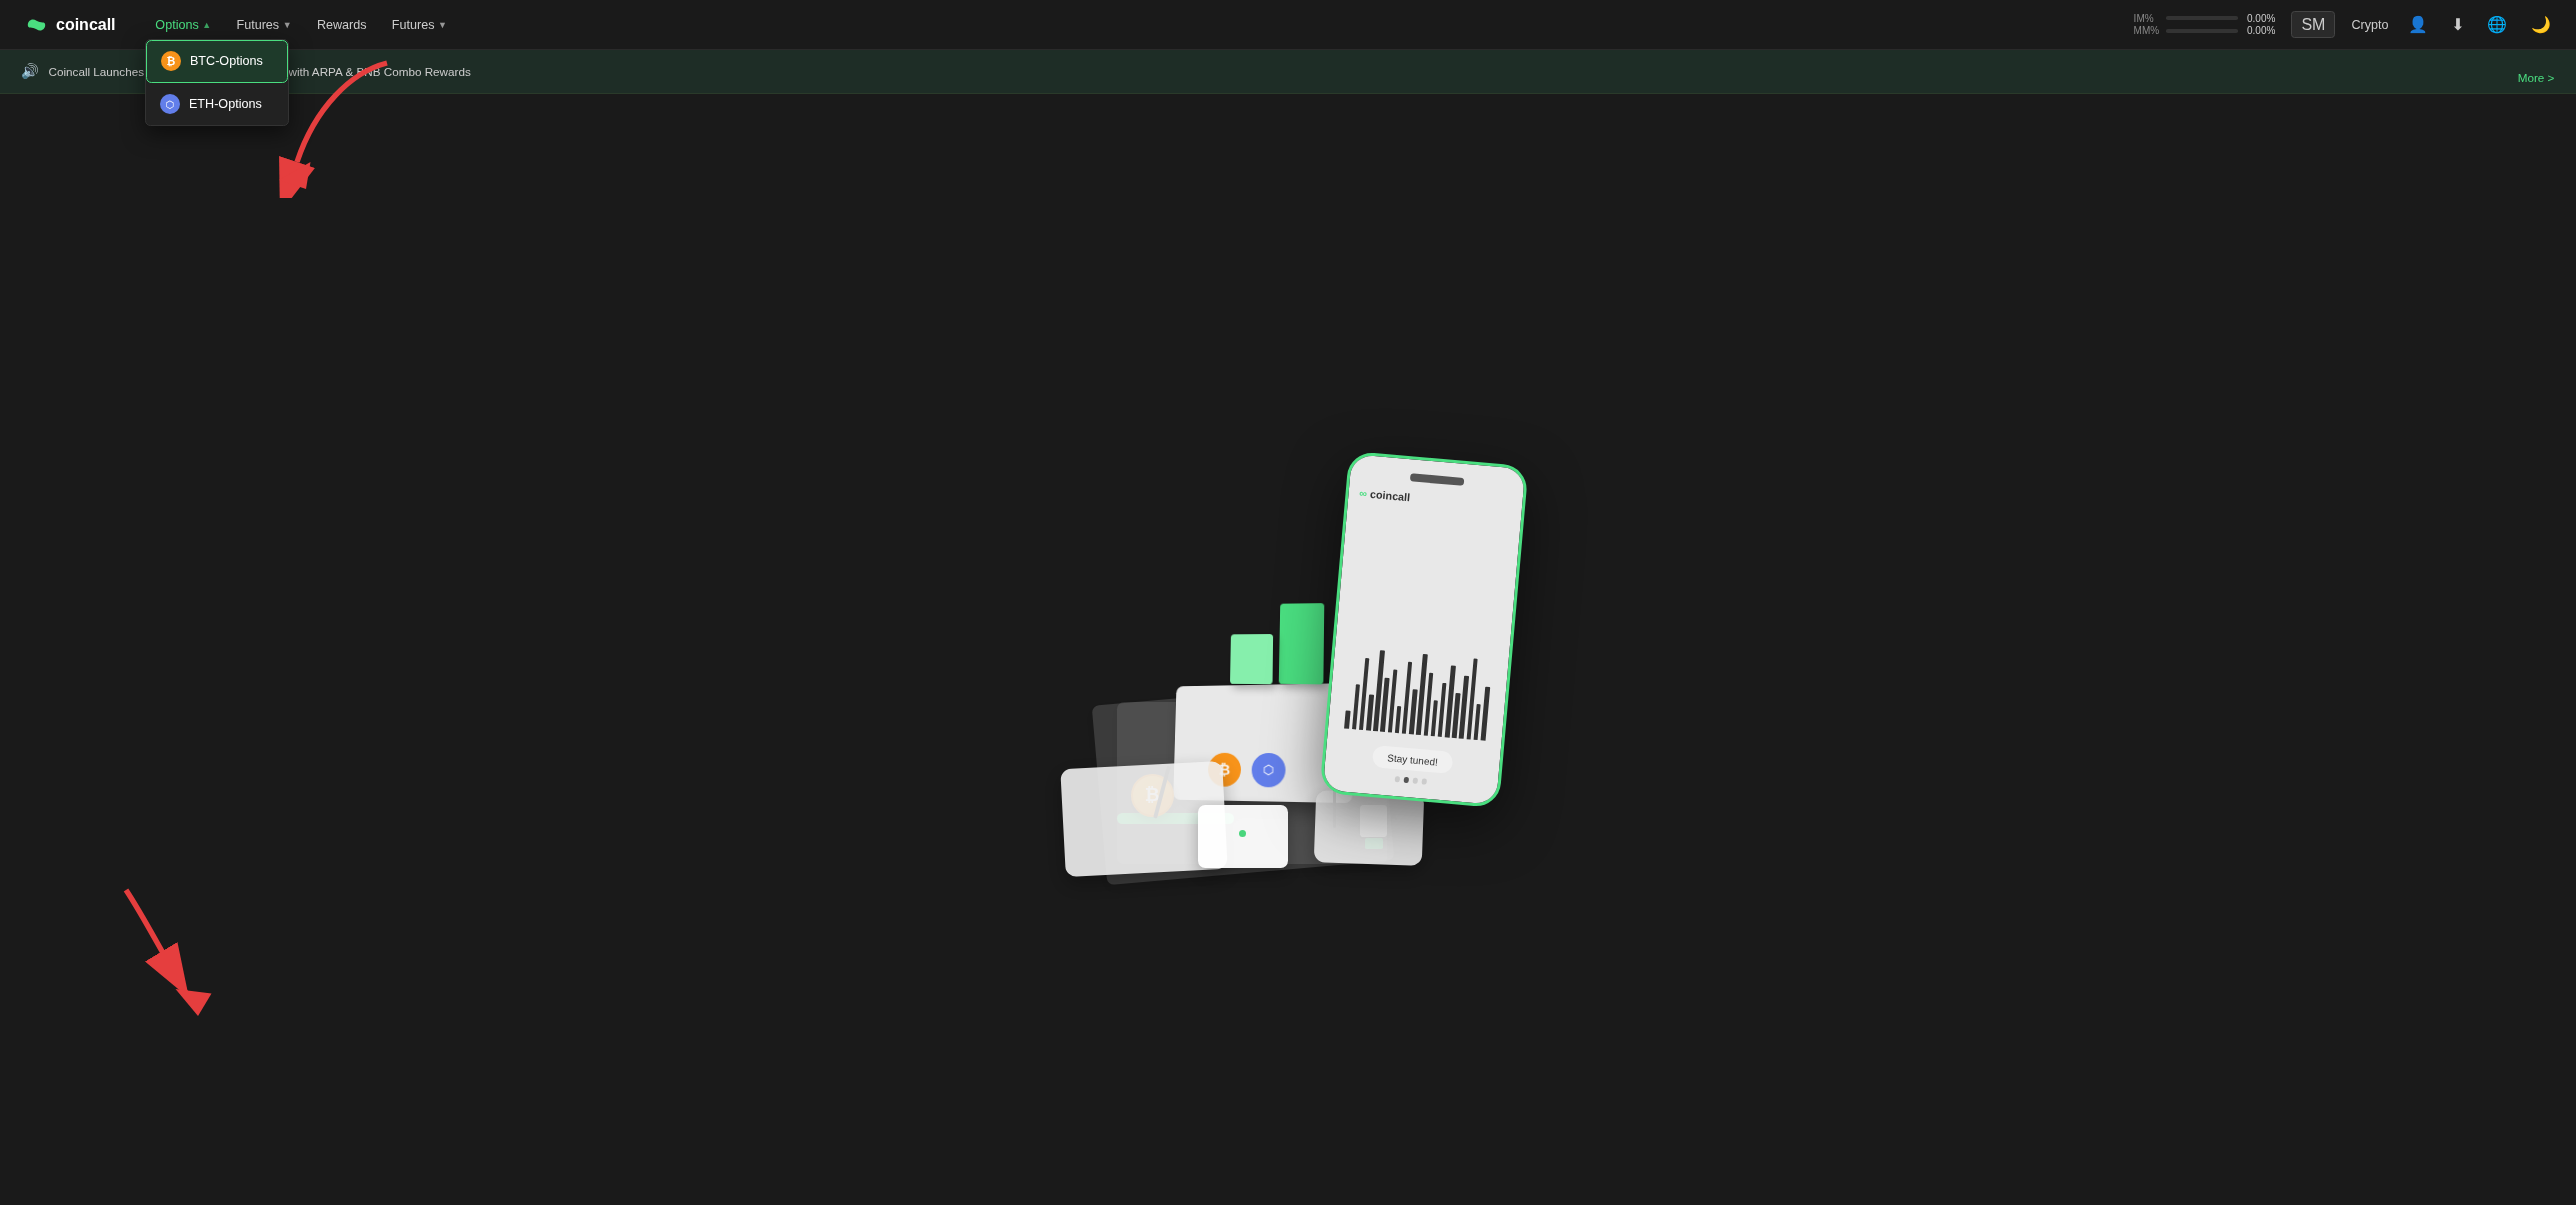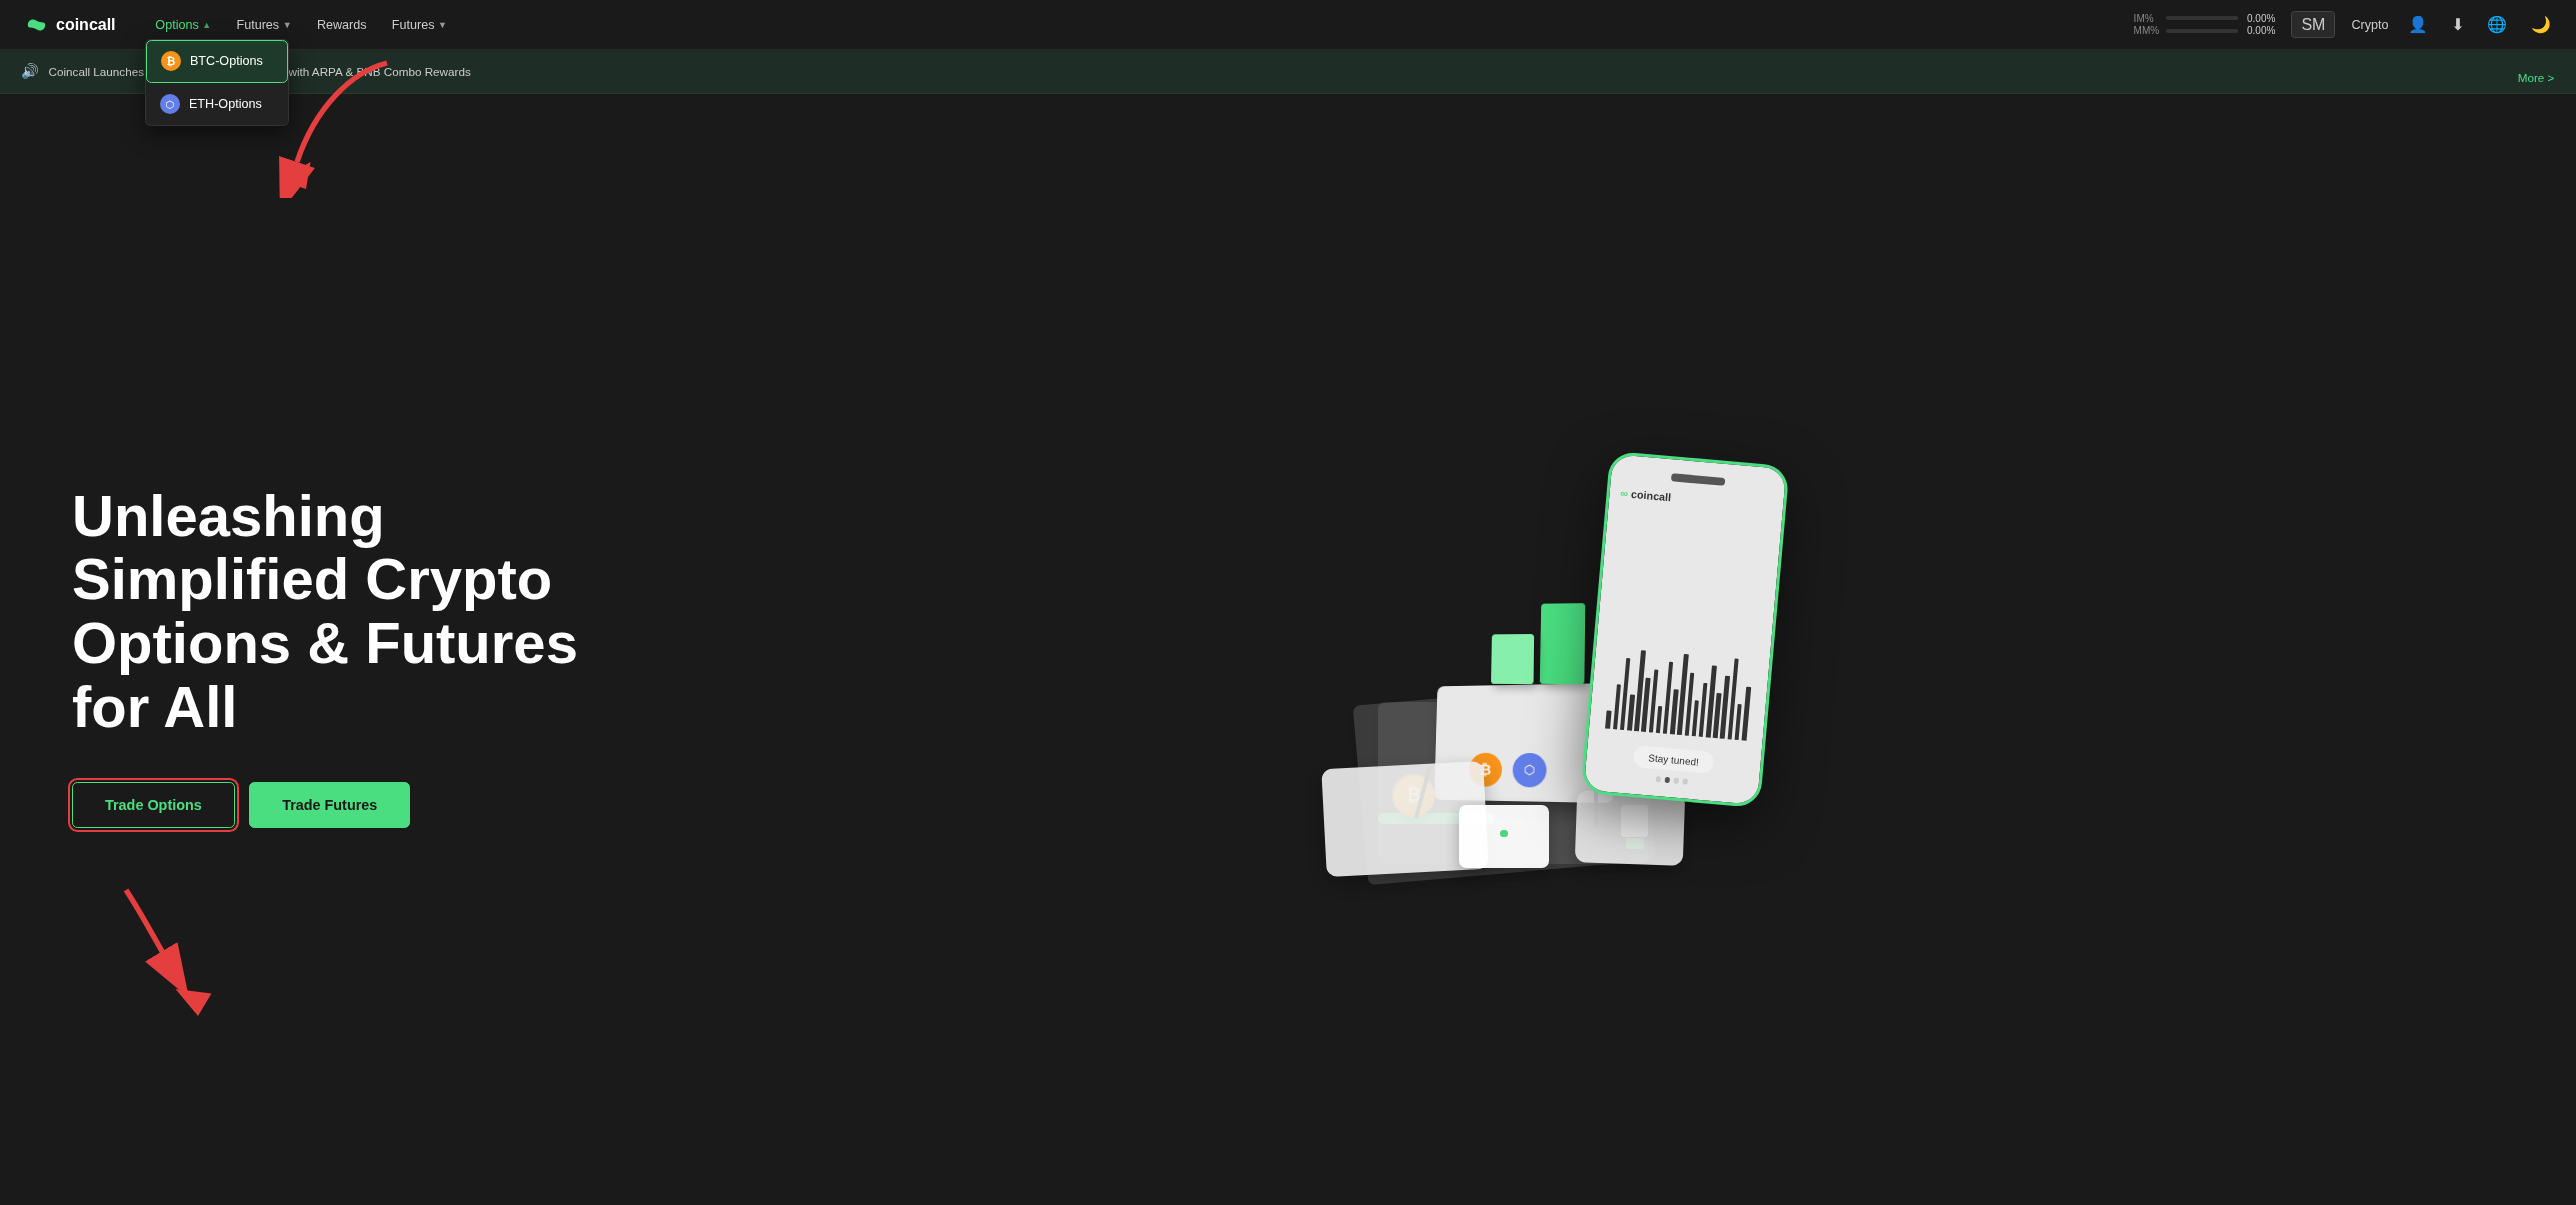--- a/index.html
+++ b/index.html
@@ -420,33 +420,20 @@
 
 <div class="announcement-bar">
   <div class="announcement-left">
     <span class="announcement-icon">🔊</span>
     <span>Coincall Launches ARPA/USDT Liquidity Pool with ARPA &amp; BNB Combo Rewards</span>
   </div>
   <span class="more-link">More &gt;</span>
 </div>
 
 <section class="hero">
-  <div class="hero-left">
-    <h1 class="hero-title">
-      <span>Unleashing</span><br>
-      <span>Simplified Crypto</span><br>
-      <span>Options &amp; Futures</span><br>
-      <span>for All</span>
-    </h1>
-
-    <div class="hero-buttons">
-      <button class="btn-trade-options">Trade Options</button>
-      <button class="btn-trade-futures">Trade Futures</button>
-    </div>
-  </div>
 
   <div class="hero-right">
 
     <div class="illustration">
 
       <div class="white-sheet" style="bottom:0;left:36px;width:288px;height:180px;transform:rotate(-5deg);opacity:0.15;"></div>
       <div class="white-sheet" style="bottom:9px;left:54px;width:270px;height:162px;opacity:0.1;"></div>
 
       <div style="position:absolute;bottom:72px;left:108px;width:180px;height:117px;background:#e8e8e8;border-radius:7.2px;transform:perspective(541px) rotateY(-10deg) rotateX(5deg);box-shadow:7.2px 7.2px 18px rgba(0,0,0,0.4);">
 

